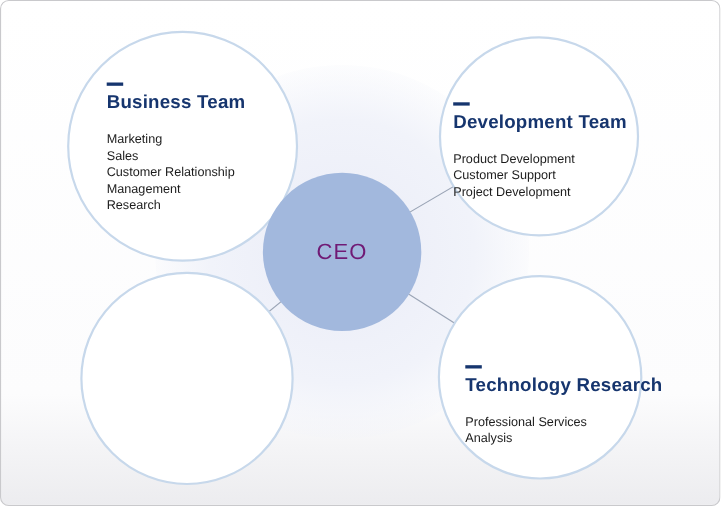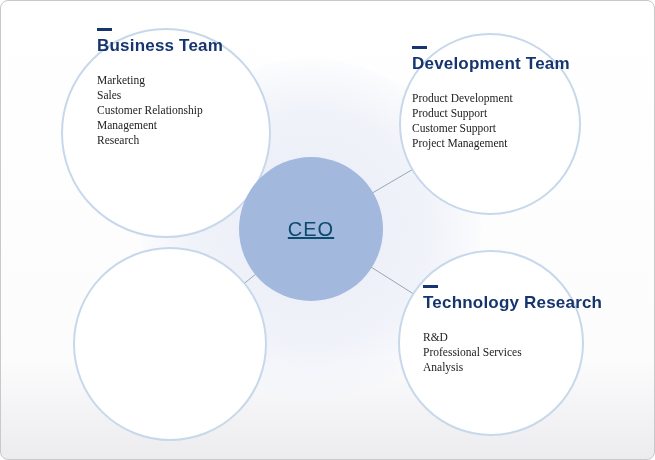--- a/index.html
+++ b/index.html
@@ -39,20 +39,21 @@
     background: #ffffff;
     box-sizing: border-box;
   }
   .circle-business   { left: 60px;  top: 27px;  width: 210px; height: 210px; }
   .circle-development{ left: 398px; top: 32px;  width: 182px; height: 182px; }
   .circle-management { left: 72px;  top: 246px; width: 194px; height: 194px; }
   .circle-technology { left: 397px; top: 249px; width: 186px; height: 186px; }
   .team-block {
     position: absolute;
     width: 190px;
+    margin-top: 47px;
   }
   .block-business   { left: 96px;  top: 27px; }
   .block-development{ left: 411px; top: 45px; }
   .block-management { left: 96px;  top: 284px; }
   .block-technology { left: 422px; top: 284px; }
   .team-bar {
     width: 15px;
     height: 3px;
     background: #16356e;
     margin-bottom: 5px;
@@ -61,21 +62,20 @@
     font-size: 17px;
     font-weight: bold;
     color: #16356e;
     letter-spacing: 0.2px;
     white-space: nowrap;
   }
   .team-list {
     list-style: none;
     margin: 17px 0 0 0;
     padding: 0;
-    font-family: Liberation Serif, serif;
   }
   .team-list li {
     font-size: 11.5px;
     color: #1c1c1c;
     line-height: 15px;
     white-space: nowrap;
   }
   .ceo-circle {
     position: absolute;
     left: 238px;
@@ -83,23 +83,22 @@
     width: 144px;
     height: 144px;
     border-radius: 50%;
     background: #a2b8dd;
     display: flex;
     align-items: center;
     justify-content: center;
   }
   .ceo-label {
     font-size: 20px;
-    color: #0c4a6e;
+    color: #701a75;
     letter-spacing: 1px;
-    text-decoration: underline;
   }
 </style>
 </head>
 <body>
 
 <div class="canvas">
 
   <div class="bg-glow"></div>
 
   <svg class="connector-svg" width="655" height="460">
@@ -124,32 +123,30 @@
       <li>Management</li>
       <li>Research</li>
     </ul>
   </div>
 
   <div class="team-block block-development">
     <div class="team-bar"></div>
     <div class="team-title">Development Team</div>
     <ul class="team-list">
       <li>Product Development</li>
-      <li>Product Support</li>
       <li>Customer Support</li>
-      <li>Project Management</li>
+      <li>Project Development</li>
     </ul>
   </div>
 
 
   <div class="team-block block-technology">
     <div class="team-bar"></div>
     <div class="team-title">Technology Research</div>
     <ul class="team-list">
-      <li>R&amp;D</li>
       <li>Professional Services</li>
       <li>Analysis</li>
     </ul>
   </div>
 
   <div class="ceo-circle">
     <span class="ceo-label">CEO</span>
   </div>
 
 </div>

